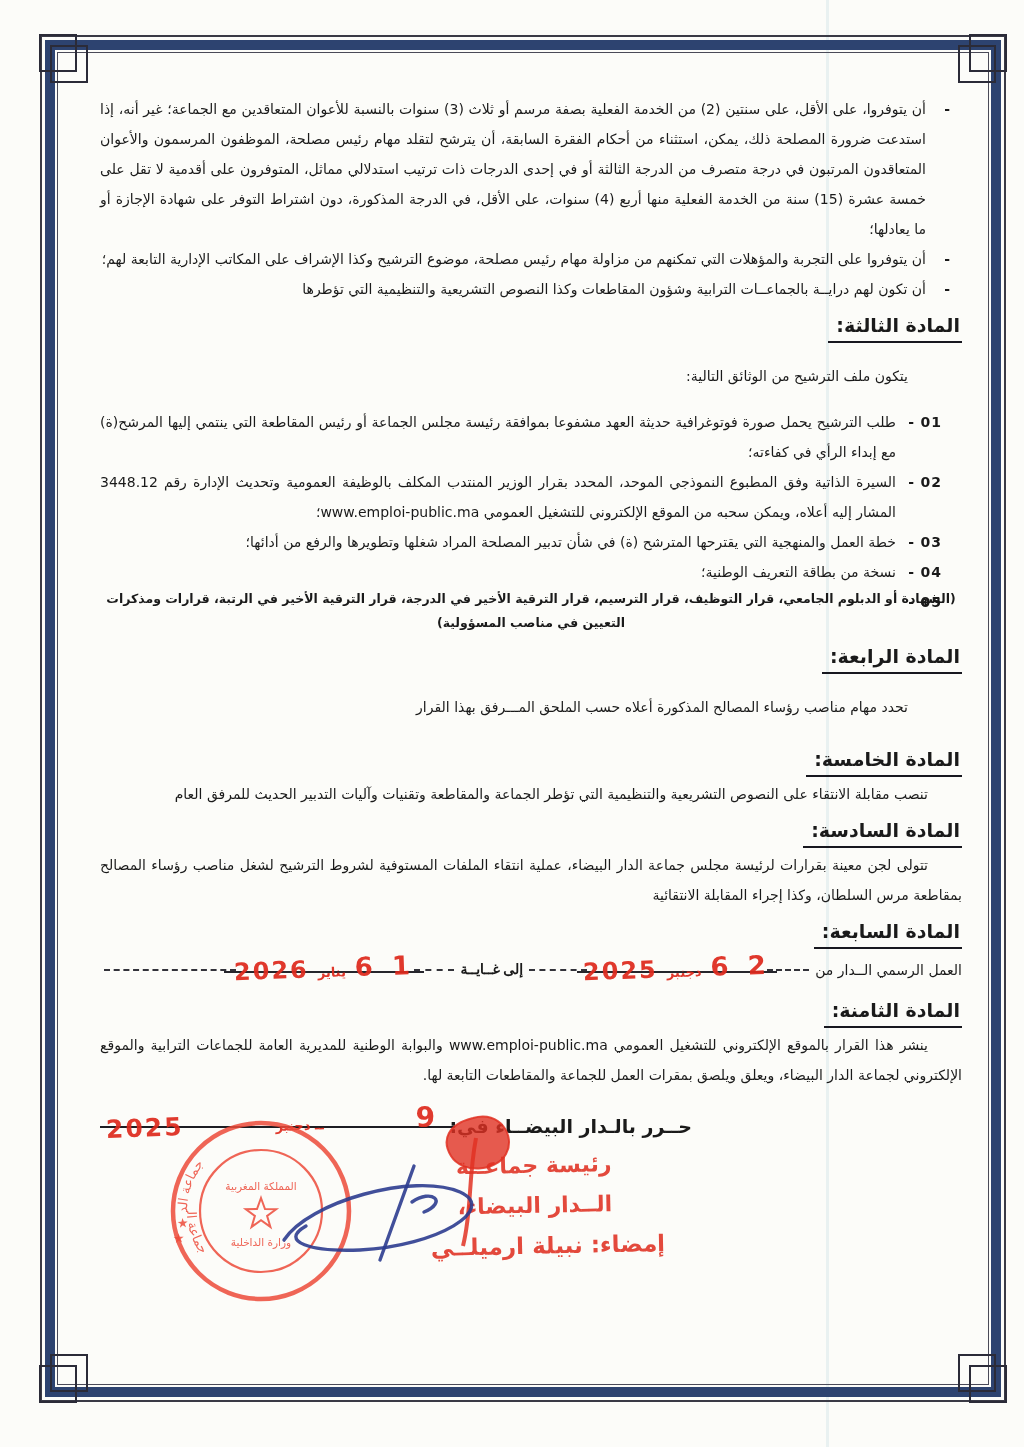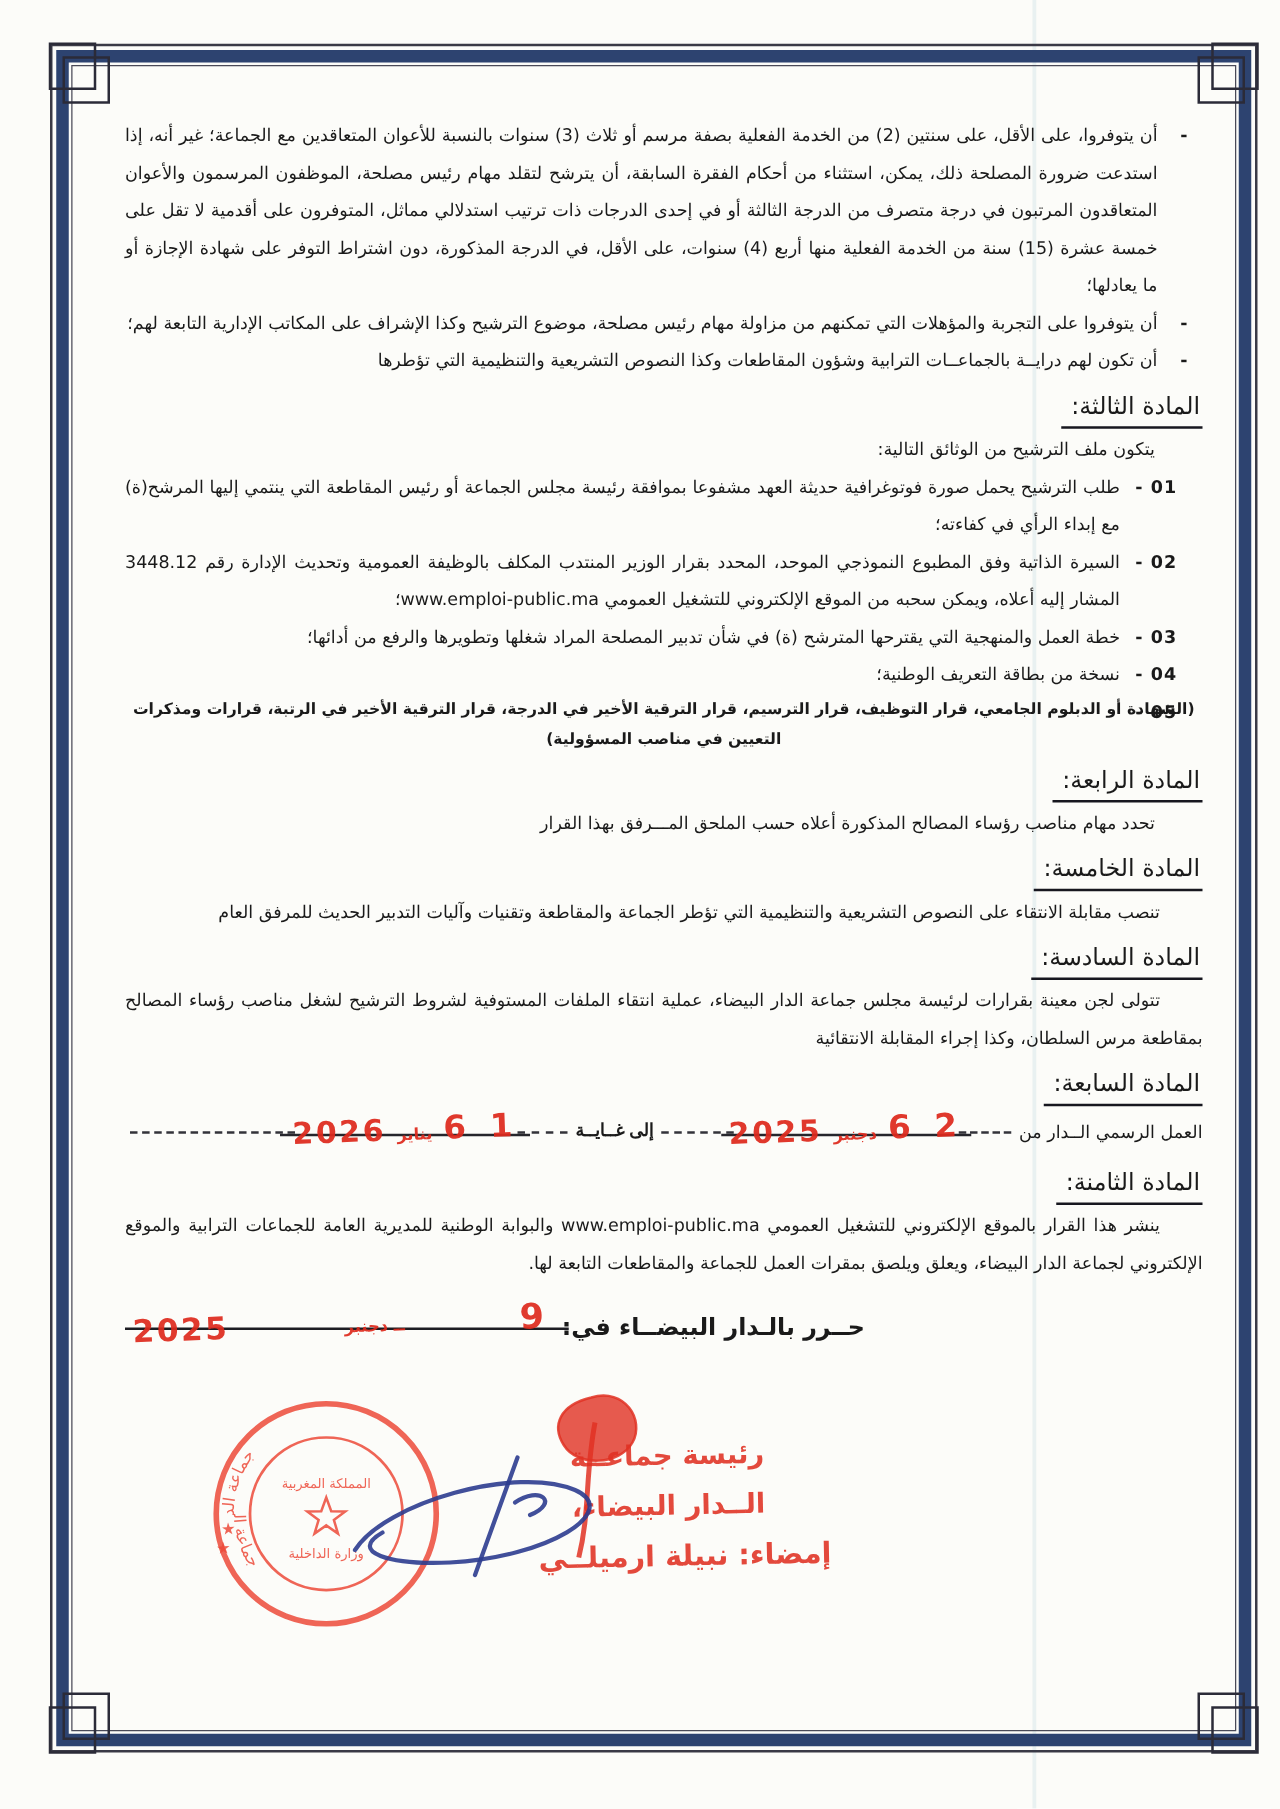--- a/index.html
+++ b/index.html
@@ -18,29 +18,29 @@
   .c-tl{left:-16px;top:-16px}.c-tl::after{left:9px;top:9px}
   .c-tr{right:-16px;top:-16px}.c-tr::after{right:9px;top:9px}
   .c-bl{left:-16px;bottom:-16px}.c-bl::after{left:9px;bottom:9px}
   .c-br{right:-16px;bottom:-16px}.c-br::after{right:9px;bottom:9px}
   
   .content{
     position:absolute;top:94px;right:62px;left:100px;
     font-size:14px;line-height:30px;text-align:right;z-index:2;
   }
   .para{margin:0;text-align:justify;text-align-last:right;text-indent:34px;}
-  .plain{margin:0;text-indent:38px;}
+  .plain{margin:16px;text-indent:38px;}
   .bullet{position:relative;padding-right:36px;margin:0;text-align:justify;text-align-last:right;}
   .bullet .dash{position:absolute;right:12px;top:0;font-weight:700;}
   .numitem{position:relative;padding-right:66px;margin:0;text-align:justify;text-align-last:right;}
   .numitem .num{position:absolute;right:20px;top:0;font-weight:700;letter-spacing:1px;}
   .numitem .nsep{position:absolute;right:48px;top:0;font-weight:700;}
   .note{font-size:12.5px;font-weight:700;line-height:24px;margin:0;text-align:center;}
   .art-heading{
-    display:inline-block;font-weight:400;font-size:19px;line-height:28px;
+    display:inline-block;font-weight:700;font-size:19px;line-height:28px;
     border-bottom:2.5px solid #17171f;padding:0 2px 2px 8px;margin:7px 0 2px;
   }
   .hblock{margin:0;}
   
   .daterow{display:flex;align-items:center;height:38px;direction:rtl;}
   .seg{border-top:2.3px dashed #33333a;height:0;}
   .slot{position:relative;display:flex;align-items:center;justify-content:center;}
   .slot .strike{position:absolute;left:-16px;right:-16px;top:54%;border-top:2.3px solid #26262c;}
   .rdate{
     position:relative;display:inline-flex;align-items:baseline;gap:9px;direction:rtl;

